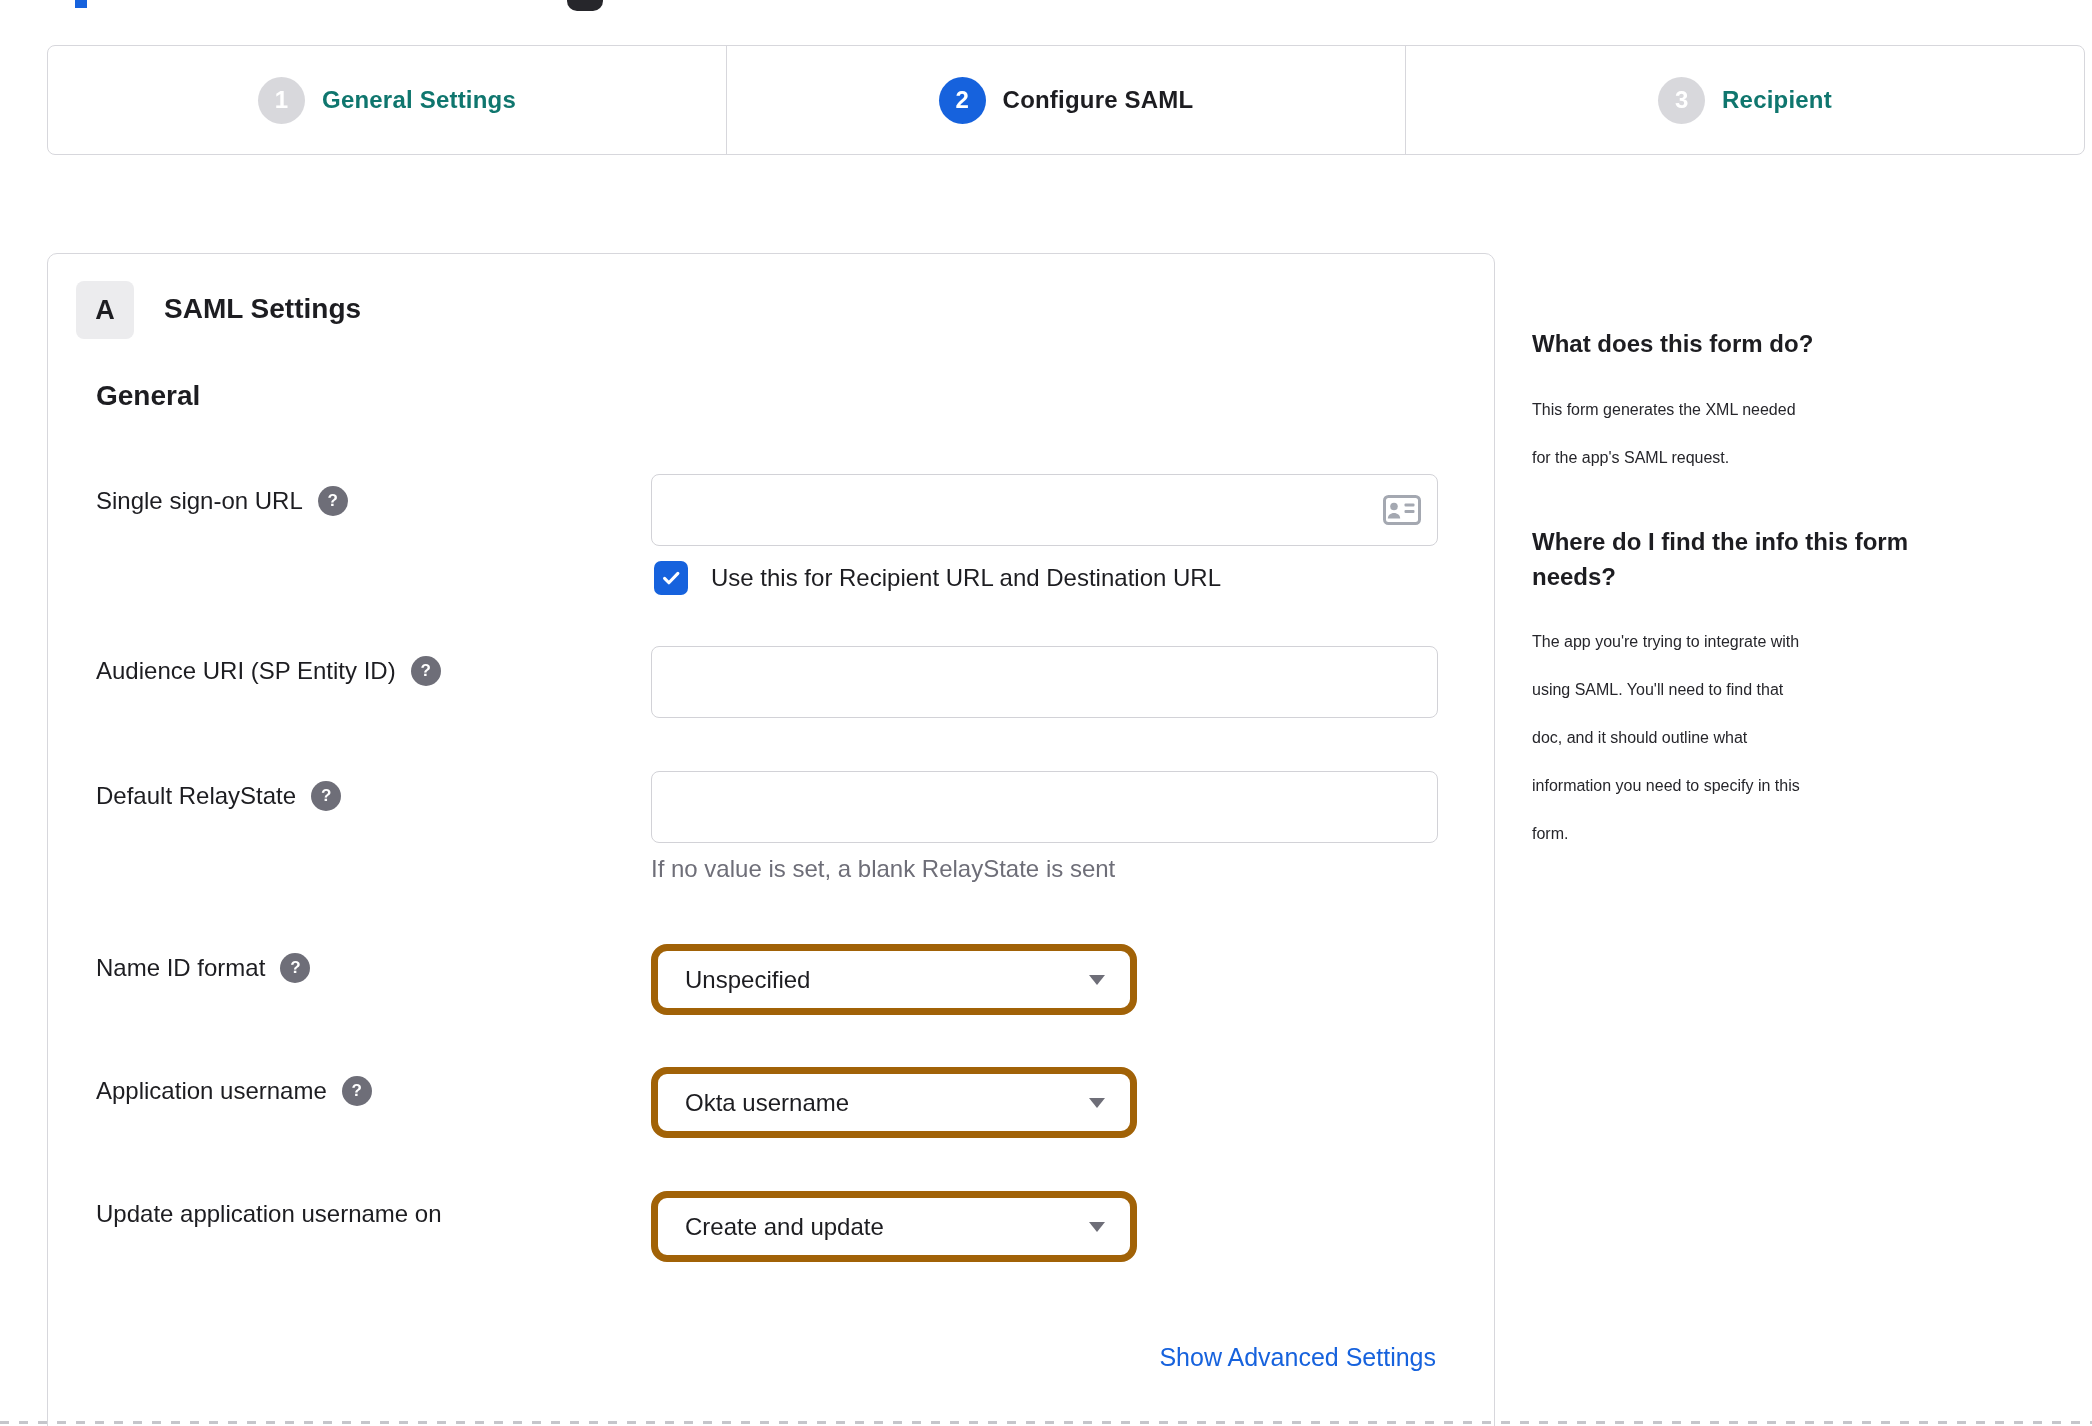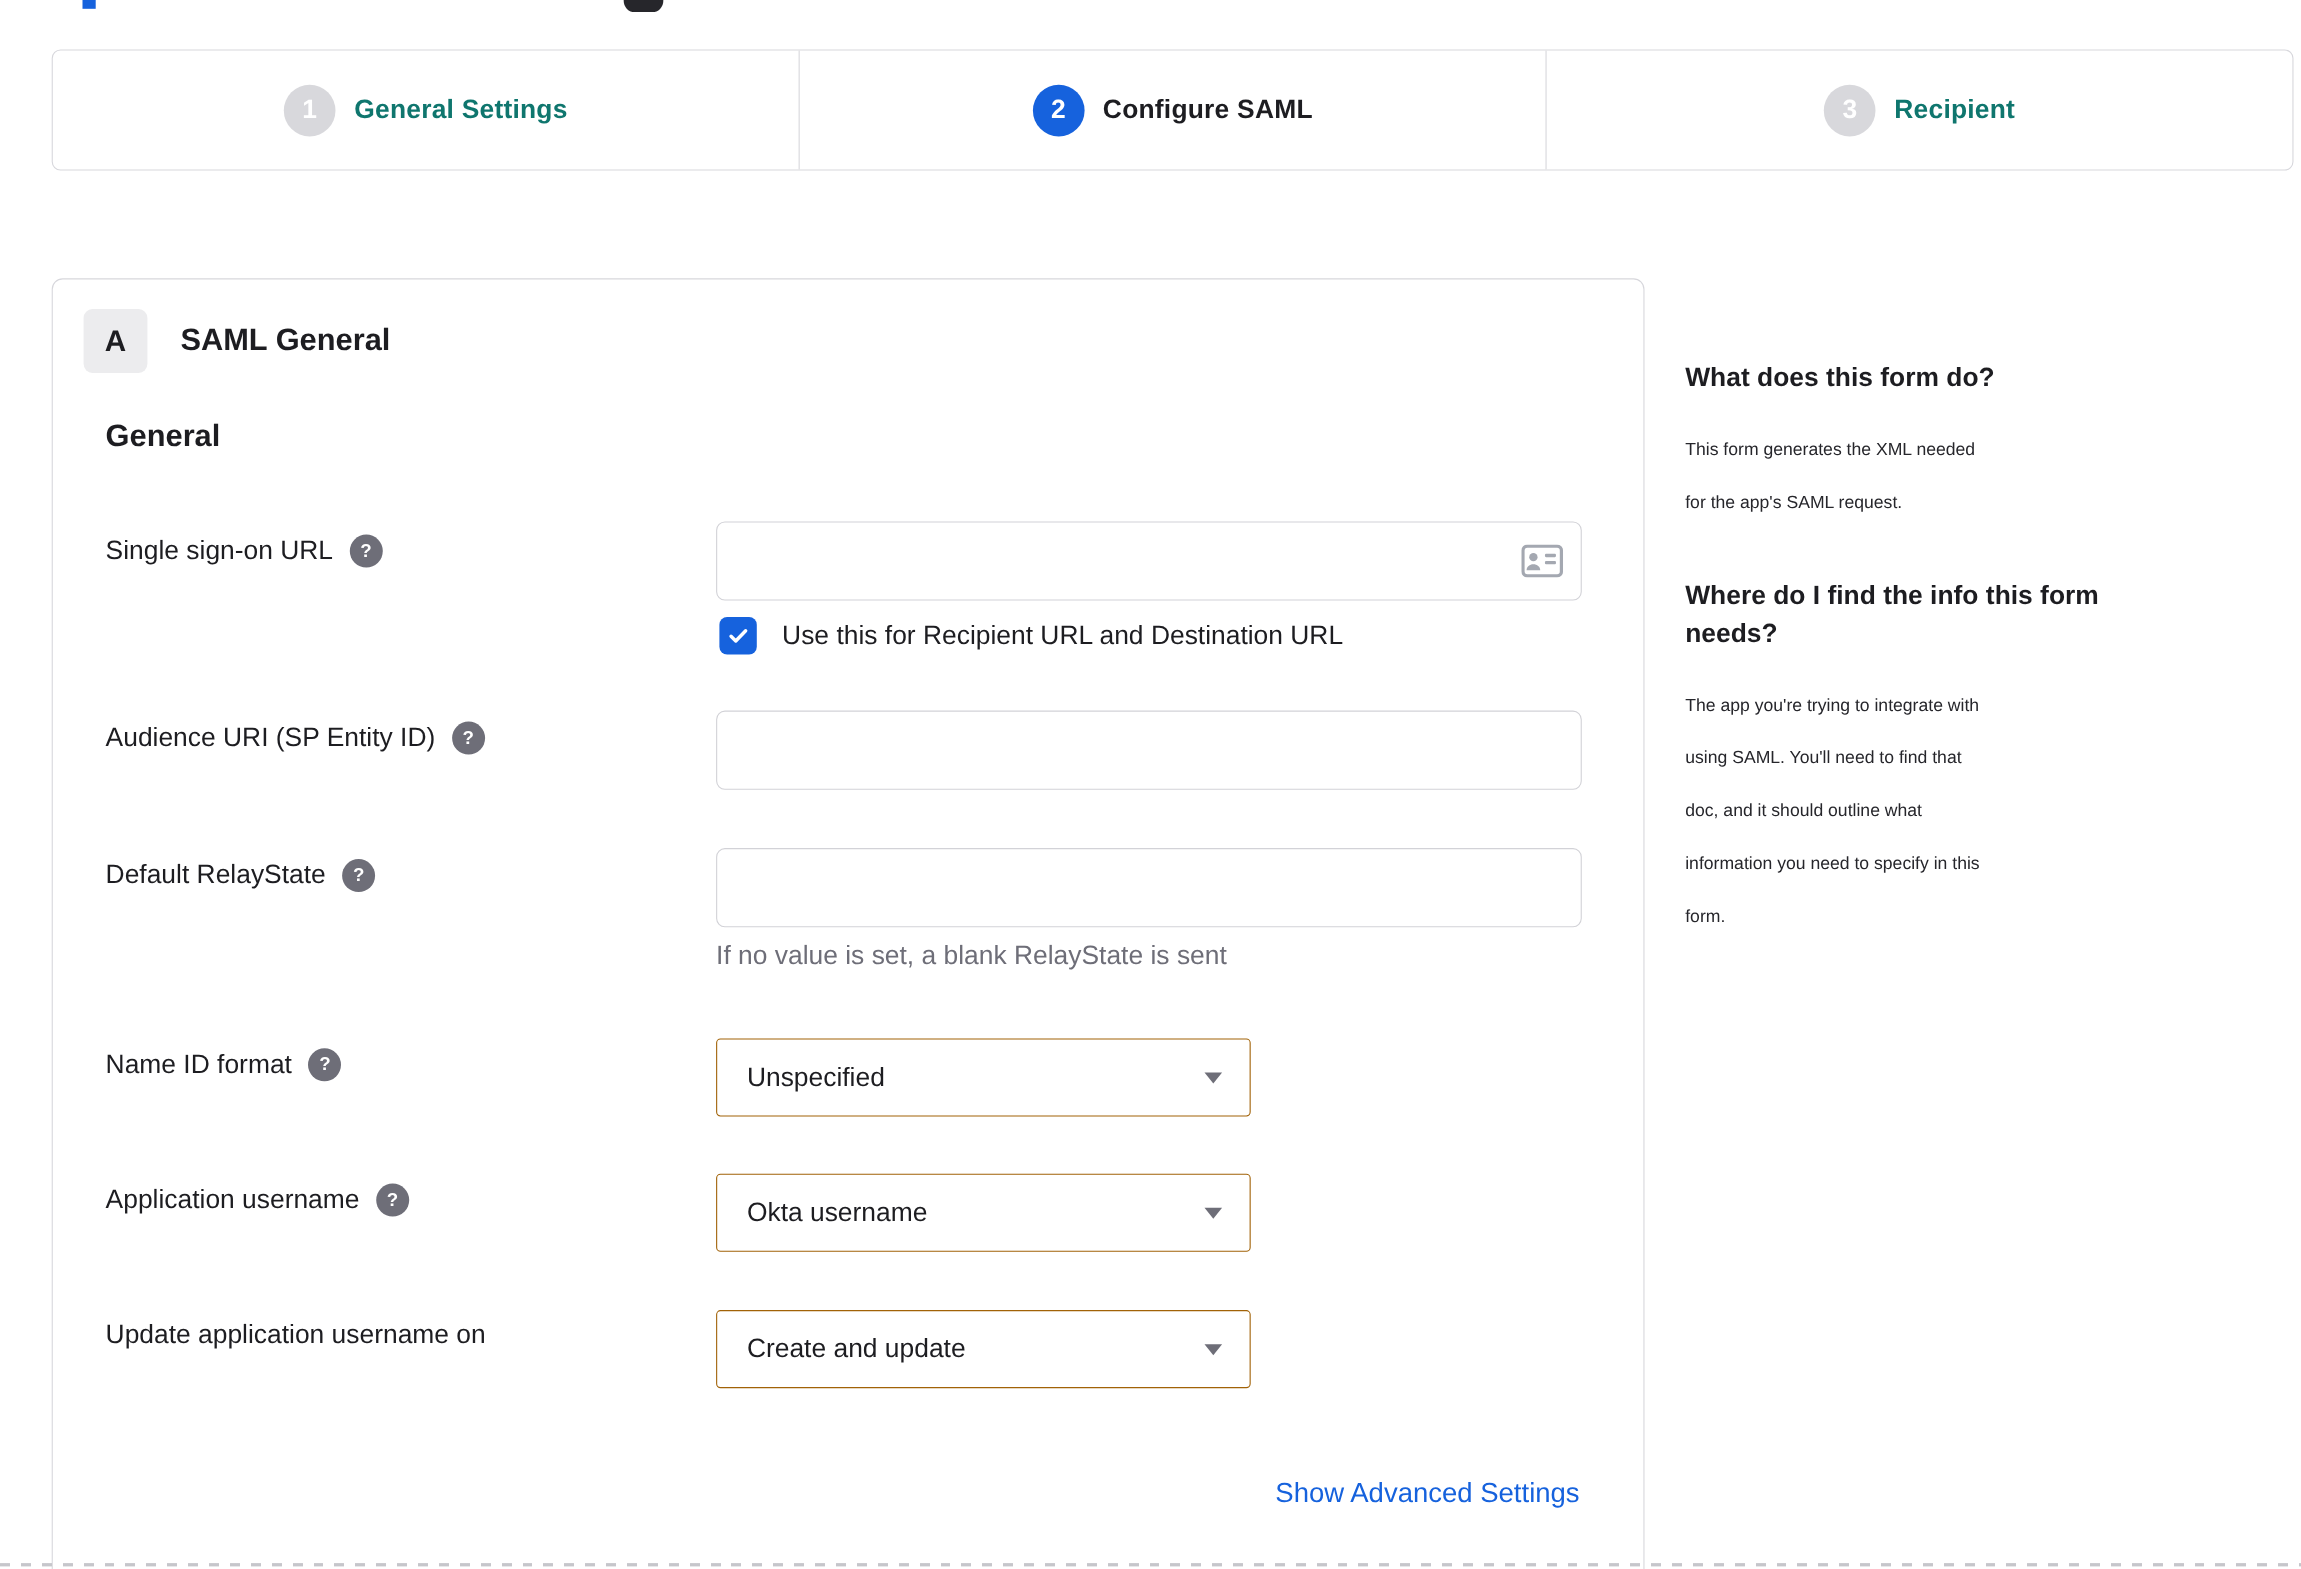--- a/index.html
+++ b/index.html
@@ -43,21 +43,21 @@
   .input-wrap { left: 603px; width: 787px; height: 72px; }
   .input-wrap .text-input { left: 0; top: 0; width: 100%; }
   .card-icon { position: absolute; right: 17px; top: 21px; width: 38px; height: 30px; }
 
   .checkbox { left: 606px; top: 307px; width: 34px; height: 34px; background: #1662dd; border-radius: 7px;
     display: flex; align-items: center; justify-content: center; cursor: pointer; }
   .checkbox-label { left: 663px; top: 307px; font-size: 24px; line-height: 34px; }
 
   .hint { left: 603px; top: 601px; font-size: 24px; color: #6e6e78; }
 
-  .select { left: 603px; width: 486px; height: 71px; border: 1px solid #a16207; border-radius: 4px;
+  .select { left: 603px; width: 486px; height: 71px; border: 7px solid #a16207; border-radius: 16px;
     background: #fff; display: flex; align-items: center; padding: 0 25px 0 27px; font-size: 24px;
     cursor: pointer; }
   .select .caret { margin-left: auto; width: 0; height: 0; border-left: 8px solid transparent;
     border-right: 8px solid transparent; border-top: 10px solid #6e6e78; }
 
   .advanced-link { top: 1089px; right: 58px; font-size: 25px; font-weight: 500; color: #1662dd;
     cursor: pointer; text-decoration: none; }
 
   
   .help-panel { left: 1532px; top: 326px; width: 545px; }
@@ -87,21 +87,21 @@
     <span class="step-label">Configure SAML</span>
   </div>
   <div class="step">
     <span class="step-circle">3</span>
     <span class="step-label">Recipient</span>
   </div>
 </div>
 
 <div class="abs panel">
   <div class="abs badge">A</div>
-  <div class="abs panel-title">SAML General</div>
+  <div class="abs panel-title">SAML Settings</div>
   <div class="abs group-heading">General</div>
 
   <div class="abs field-label" style="top:229px">
     <span>Single sign-on URL</span>
     <span class="help-dot">?</span>
   </div>
   <div class="abs input-wrap" style="top:220px">
     <input class="abs text-input" type="text" value="" style="">
     <svg class="card-icon" viewBox="0 0 38 30">
       <rect x="1.5" y="1.5" width="35" height="27" rx="4" fill="none" stroke="#a4a8b1" stroke-width="3"></rect>

